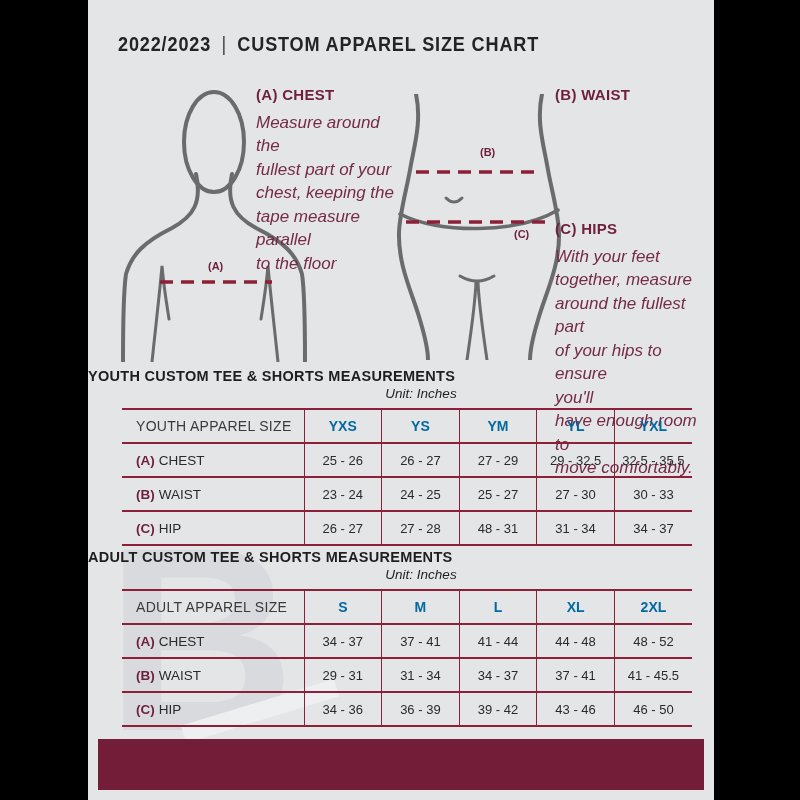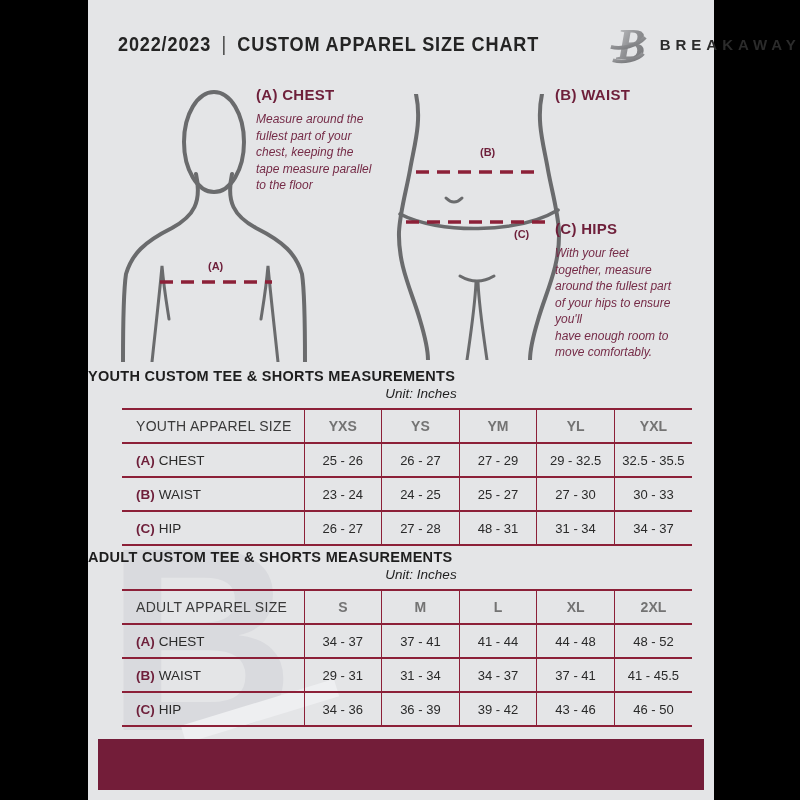--- a/index.html
+++ b/index.html
@@ -16,37 +16,37 @@
   .doc-title .divider{font-weight:400;color:#444;}
   .brand{display:flex;align-items:center;gap:10px;}
   .brand-name{font-weight:700;font-size:15px;letter-spacing:5px;color:#2b2b2b;}
 
   
   .fig{position:absolute;}
   .fig svg{display:block;}
   .meas-label{position:absolute;font-weight:700;font-size:11px;color:#6e1f3a;}
   .guide-block{position:absolute;}
   .guide-head{font-weight:700;font-size:15px;color:#6e1f3a;letter-spacing:.3px;margin:0 0 8px 0;}
-  .guide-body{font-style:italic;font-size:12px;line-height:1.38;color:#752b47;
+  .guide-body{font-style:italic;font-size:17px;line-height:1.38;color:#752b47;
               white-space:pre-line;margin:0;}
 
   
   .section-title{position:absolute;left:0;width:626px;text-align:left;
                  font-weight:700;font-size:14.5px;color:#1e1e1e;letter-spacing:.3px;}
   .section-unit{position:absolute;left:0;width:626px;text-align:center;
                 font-style:italic;font-size:13.5px;color:#1f1f1f;padding-left:20px;}
   .size-table{position:absolute;left:34px;width:570px;border-collapse:collapse;
               table-layout:fixed;border-top:2px solid #8c2038;}
   .size-table col.c-label{width:182px;}
   .size-table th,.size-table td{height:32px;border-bottom:2px solid #8c2038;
               font-size:13px;color:#2a2a2a;text-align:center;padding:0;}
   .size-table th{font-size:14px;}
   .size-table .label-h{text-align:left;padding-left:14px;font-weight:400;
               font-size:14px;color:#3a3a3a;letter-spacing:.3px;}
-  .size-table .size-h{font-weight:700;color:#737373;}
+  .size-table .size-h{font-weight:700;color:#0369a1;}
   .size-table td.v,.size-table th.size-h{border-left:1.5px solid #8c2038;}
   .size-table .row-label{text-align:left;padding-left:14px;font-size:13.5px;color:#2a2a2a;}
   .size-table .pfx{font-weight:700;color:#6e1f3a;margin-right:4px;}
 
   
   .watermark{position:absolute;left:18px;top:538px;font-size:262px;font-weight:700;
              color:#d9dade;line-height:.78;z-index:0;user-select:none;}
   .watermark-slash{position:absolute;left:92px;top:702px;width:160px;height:18px;
              background:#eeeff1;transform:rotate(-17deg);z-index:0;}
   .footer-bar{position:absolute;left:10px;top:739px;width:606px;height:51px;
@@ -62,35 +62,20 @@
     <div class="watermark">B</div>
     <div class="watermark-slash"></div>
 
     <div class="layer">
 
       <div class="header-bar">
         <div class="doc-title">
           <span>2022/2023</span>
           <span class="divider">|</span>
           <span>CUSTOM APPAREL SIZE CHART</span>
-        </div>
-        <div class="brand">
-          <svg width="42" height="46" viewBox="0 0 44 48">
-            <defs>
-              <linearGradient id="mg" x1="0" y1="0" x2="1" y2="1">
-                <stop offset="0" stop-color="#cfd0d2"></stop>
-                <stop offset="0.5" stop-color="#8f9093"></stop>
-                <stop offset="1" stop-color="#6f7073"></stop>
-              </linearGradient>
-            </defs>
-            <text x="24" y="40" font-size="46" font-weight="bold" font-style="italic" text-anchor="middle" fill="url(#mg)" font-family="Liberation Serif, serif">B</text>
-            <path d="M3,27 C14,30 31,26 39,17" stroke="url(#mg)" stroke-width="4" fill="none"></path>
-            <path d="M5,41 C16,44 31,41 37,34" stroke="url(#mg)" stroke-width="4" fill="none"></path>
-          </svg>
-          <span class="brand-name">BREAKAWAY</span>
         </div>
       </div>
 
       <div class="fig" style="left:22px;top:84px;">
         <svg width="200" height="278" viewBox="0 0 200 278">
           <g fill="none" stroke="#6a6b6d" stroke-width="4" stroke-linecap="round">
             <ellipse cx="104" cy="58" rx="30" ry="50"></ellipse>
             <path d="M86,90 C92,118 84,132 62,144 C34,158 22,170 16,190 C13,210 13,240 13,278"></path>
             <path d="M122,90 C116,118 124,132 146,144 C174,158 186,170 192,190 C195,210 195,240 195,278"></path>
             <path d="M42,278 C46,240 50,205 52,182 C54,205 57,222 59,235" stroke-width="3"></path>

